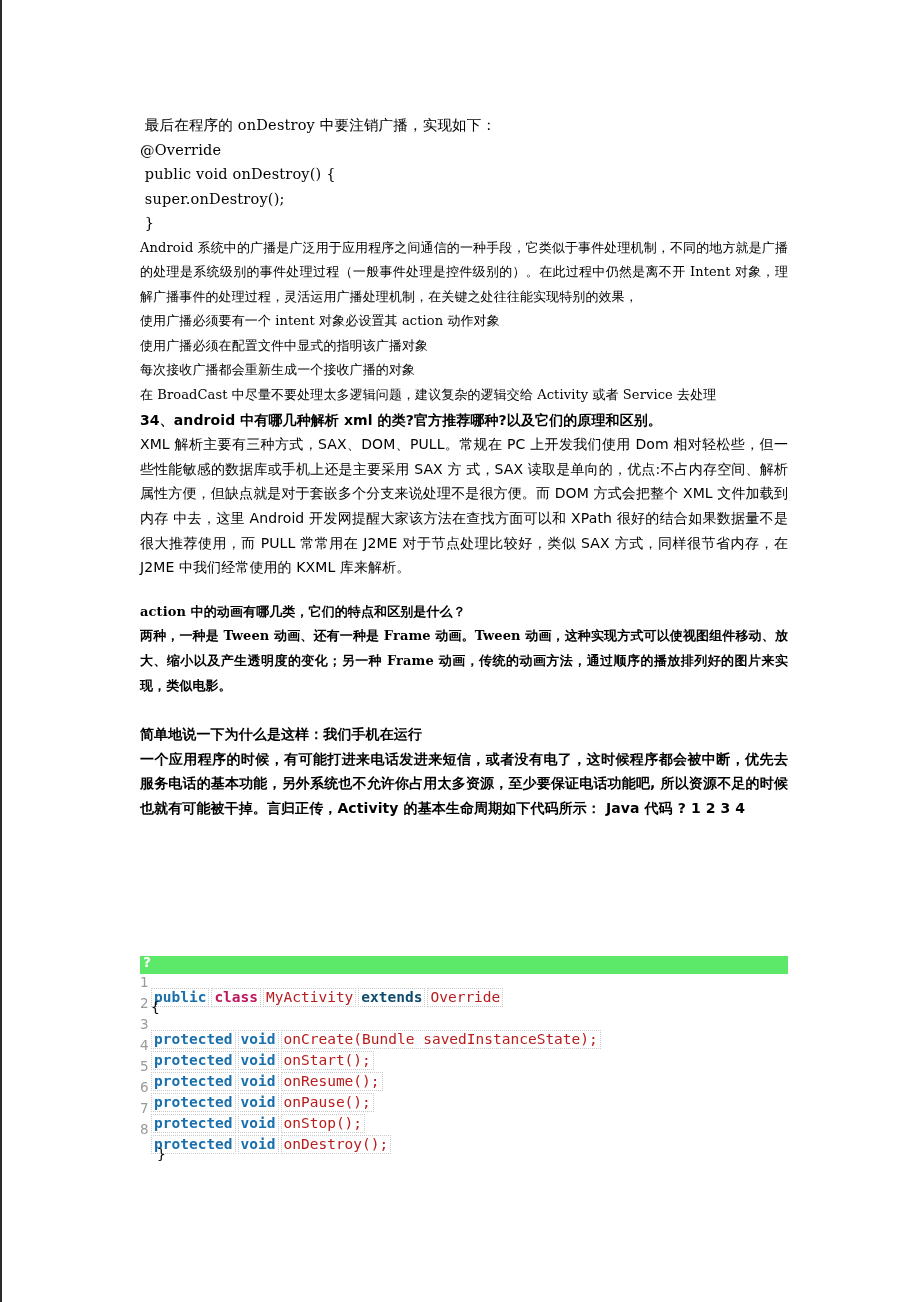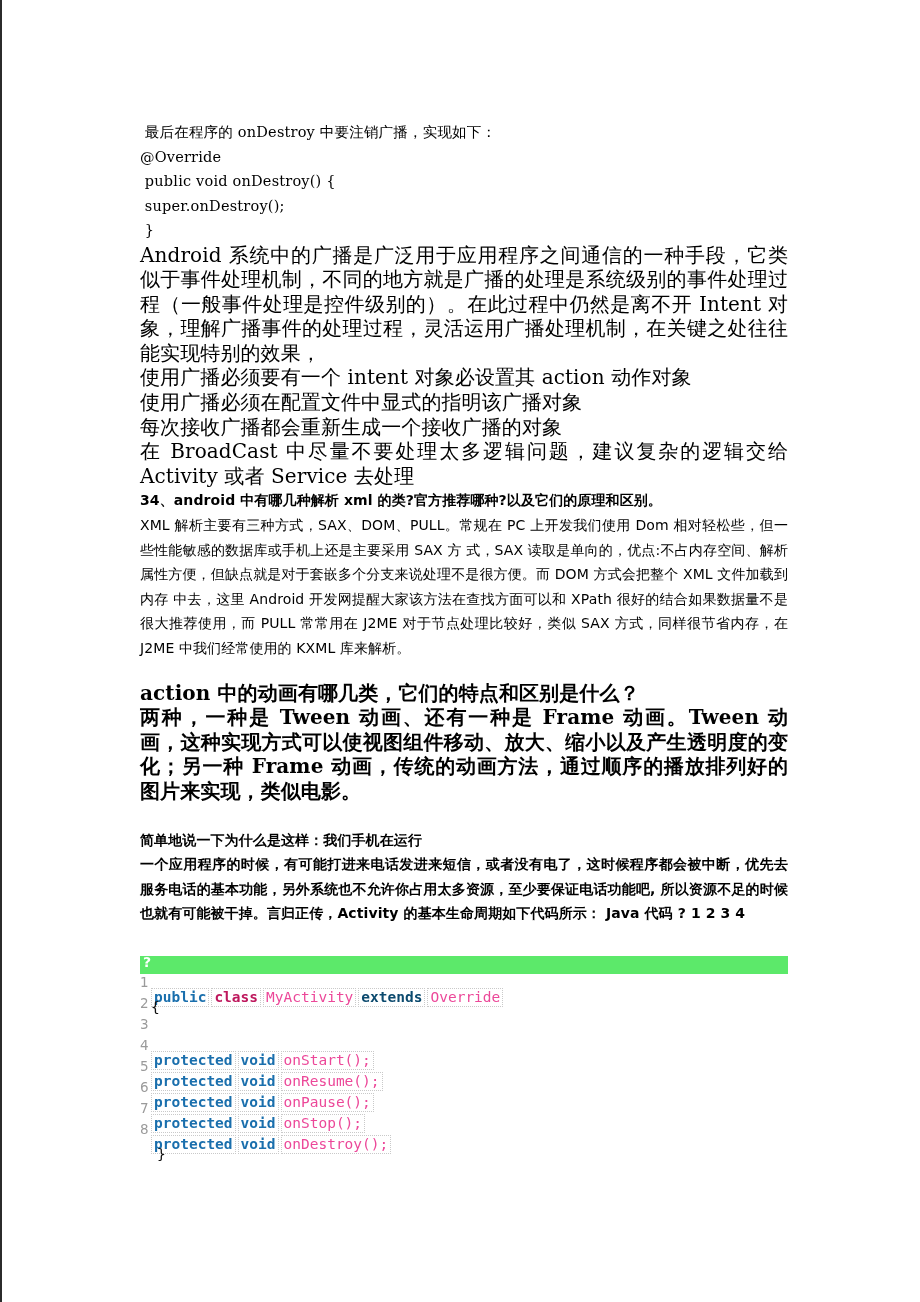--- a/index.html
+++ b/index.html
@@ -30,35 +30,35 @@
     position: absolute;
     left: 0;
     top: 0;
     width: 920px;
     height: 1302px;
   }
 
   #content {
     position: absolute;
     left: 140px;
-    top: 120px;
+    top: 113px;
     width: 648px;
   }
 
   
   .mono-line {
     font-family: "DejaVu Serif", "Liberation Serif", serif;
     font-size: 14.5px;
     line-height: 24.5px;
     white-space: pre;
     letter-spacing: 0.2px;
   }
   .serif-para {
     font-family: "DejaVu Serif", "Liberation Serif", serif;
-    font-size: 20px;
+    font-size: 13px;
     line-height: 24.6px;
     text-align: justify;
     text-justify: inter-ideograph;
     margin: 0;
     letter-spacing: 0.1px;
   }
   .sans-para {
     font-family: "DejaVu Sans", "Liberation Sans", sans-serif;
     font-size: 14px;
     line-height: 24.6px;
@@ -127,21 +127,21 @@
   .kw {
     color: #1a6fad;
     font-weight: bold;
     border: 1px dotted #c9c9c9;
     padding: 0 2px;
     margin-right: 2px;
     display: inline-block;
     line-height: 17px;
   }
   .tok {
-    color: #ec4899;
+    color: #b91c1c;
     border: 1px dotted #c9c9c9;
     padding: 0 2px;
     margin-right: 2px;
     display: inline-block;
     line-height: 17px;
     margin-top: 12px;
   }
   .brace {
     margin-left: 11px;
     color: #111111;
@@ -195,21 +195,21 @@
 
   <div id="code-block">
 
     <div id="code-toolbar" style="background: rgb(92, 233, 106);">
       <span class="qmark">?</span>
     </div>
 
     <div id="code-body">
         <div class="code-row"><span class="lineno" style="color: rgb(154, 154, 154);">1</span><span class="codetext"><span class="kw" style="color: rgb(26, 111, 173);">public</span><span class="kw" style="color: #be185d;">class</span><span class="tok">MyActivity</span><span class="kw" style="color: #0c4a6e;">extends</span><span class="tok">Override</span></span></div>
         <div class="code-row"><span class="lineno" style="color: rgb(154, 154, 154);">2</span><span class="brace">{</span></div>
-        <div class="code-row"><span class="lineno" style="color: rgb(154, 154, 154);">3</span></div>
+        <div class="code-row"><span class="lineno" style="color: rgb(154, 154, 154);">3</span><span class="codetext"><span class="kw" style="color: rgb(26, 111, 173);">protected</span><span class="kw" style="color: rgb(26, 111, 173);">void</span><span class="tok">onCreate(Bundle savedInstanceState);</span></span></div>
         <div class="code-row"><span class="lineno" style="color: rgb(154, 154, 154);">4</span><span class="codetext"><span class="kw" style="color: rgb(26, 111, 173);">protected</span><span class="kw" style="color: rgb(26, 111, 173);">void</span><span class="tok">onStart();</span></span></div>
         <div class="code-row"><span class="lineno" style="color: rgb(154, 154, 154);">5</span><span class="codetext"><span class="kw" style="color: rgb(26, 111, 173);">protected</span><span class="kw" style="color: rgb(26, 111, 173);">void</span><span class="tok">onResume();</span></span></div>
         <div class="code-row"><span class="lineno" style="color: rgb(154, 154, 154);">6</span><span class="codetext"><span class="kw" style="color: rgb(26, 111, 173);">protected</span><span class="kw" style="color: rgb(26, 111, 173);">void</span><span class="tok">onPause();</span></span></div>
         <div class="code-row"><span class="lineno" style="color: rgb(154, 154, 154);">7</span><span class="codetext"><span class="kw" style="color: rgb(26, 111, 173);">protected</span><span class="kw" style="color: rgb(26, 111, 173);">void</span><span class="tok">onStop();</span></span></div>
         <div class="code-row"><span class="lineno" style="color: rgb(154, 154, 154);">8</span><span class="codetext"><span class="kw" style="color: rgb(26, 111, 173);">protected</span><span class="kw" style="color: rgb(26, 111, 173);">void</span><span class="tok">onDestroy();</span></span></div>
         <div class="code-row"><span class="closing">}</span></div>
       </div>
 
   </div>
 

